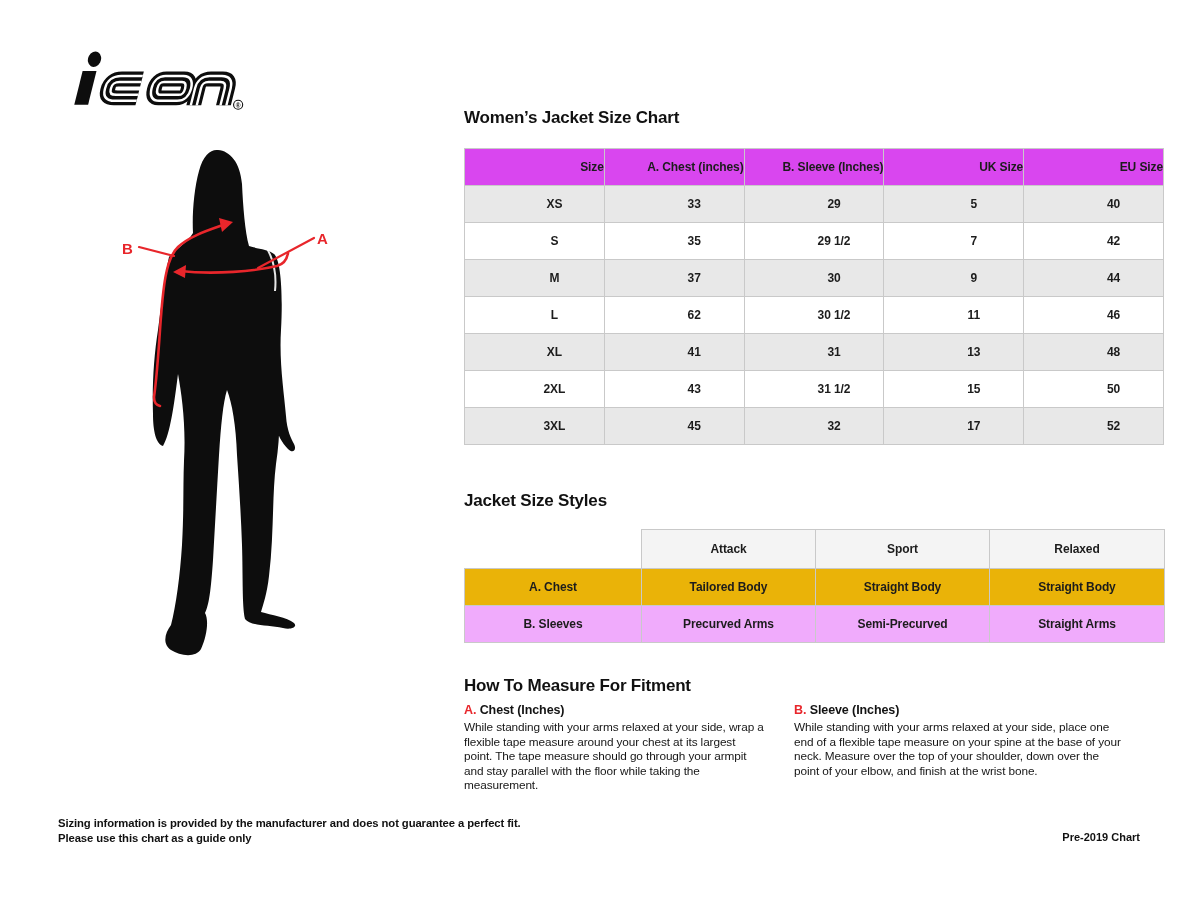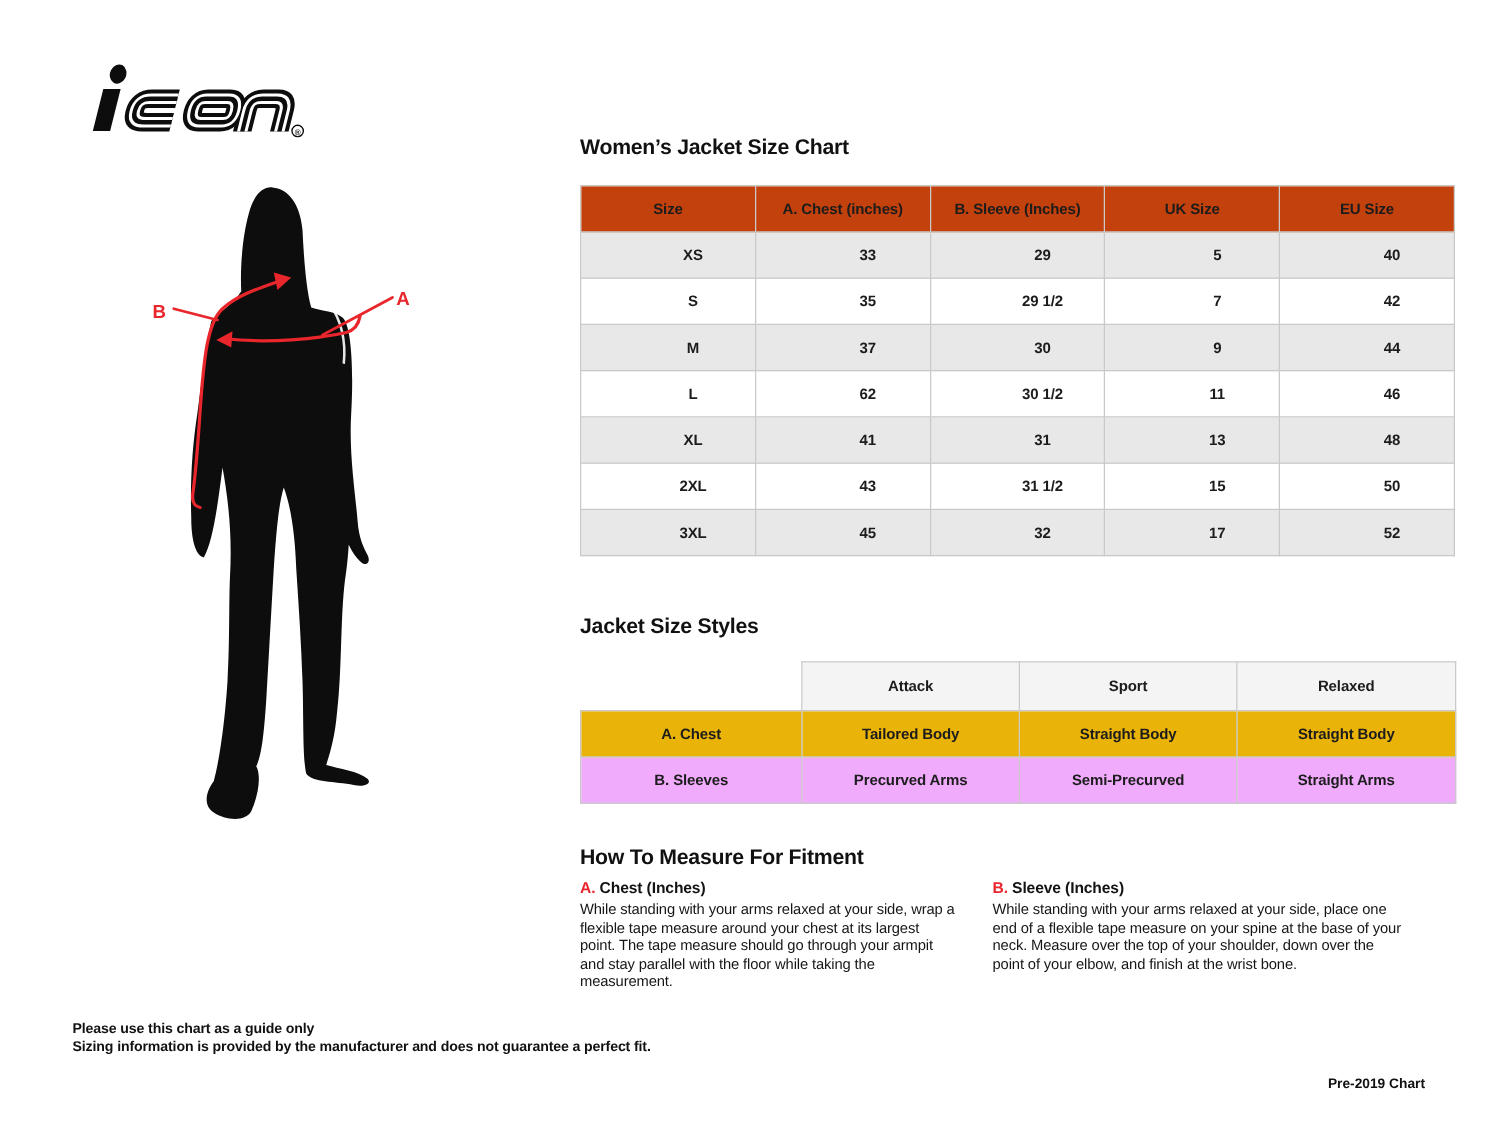--- a/index.html
+++ b/index.html
@@ -15,40 +15,40 @@
   .main-col { position:absolute; left:464px; top:100px; width:700px; }
   .section-title { font-size:17px; line-height:20px; font-weight:700; letter-spacing:-0.2px; color:#111; margin:0; }
   .t1 { margin-top:8px; }
   .t2 { margin-top:46px; }
   .t3 { margin-top:33px; }
 
   table { border-collapse:collapse; table-layout:fixed; width:700px; }
   td, th { border:1px solid #c9c9c9; text-align:center; vertical-align:middle;
            font-size:12px; font-weight:700; color:#1c1c1c; padding:0; letter-spacing:-0.1px; }
   .size-table { margin-top:20px; }
-  .size-table th { height:36px; background:#c2410c; }
+  .size-table th { height:36px; background:#d946ef;text-align:right; }
   .size-table td { height:36px;padding-left:40px; }
   .size-table tbody tr:nth-child(odd) { background:#e8e8e8; }
 
   .styles-table { margin-top:18px; }
   .styles-table td { height:36px; }
   .styles-table .header-row td { height:38px; background:#f4f4f4; }
   .styles-table td.blank { border:none; background:transparent; }
   .styles-table .row-a td { background:#eab308; }
   .styles-table .row-b td { background:#f0abfc; }
 
   .measure-cols { display:flex; margin-top:7px; }
   .measure-col.col-a { width:300px; }
   .measure-col.col-b { width:330px; margin-left:30px; }
   .measure-head { font-size:12.5px; font-weight:700; color:#131313; letter-spacing:-0.1px; }
   .measure-head .red { color:#e8262b; }
   .measure-body { margin:3px 0 0 0; font-size:11.8px; line-height:14.5px; font-weight:400; color:#161616; letter-spacing:-0.1px; }
 
   .footnote { position:absolute; left:58px; top:816px; font-size:11.3px; line-height:15px; font-weight:700; color:#111; letter-spacing:-0.1px; }
-  .corner-note { position:absolute; right:60px; top:861px; font-size:11px; font-weight:700; color:#111; }
+  .corner-note { position:absolute; right:60px; top:831px; font-size:11px; font-weight:700; color:#111; }
 </style>
 </head>
 <body>
 
 <div class="page">
 
   <svg class="logo" viewBox="0 0 180 62" aria-hidden="true">
     <g transform="translate(15,0) skewX(-14)" fill="none" stroke="none">
       <ellipse cx="10" cy="9" rx="6.5" ry="8" transform="rotate(-24 10 9)" fill="#0d0d0d"></ellipse>
       <path d="M1,21 H15 V55 H1 Z" fill="#0d0d0d"></path>
@@ -228,19 +228,19 @@
       </div>
       <div class="measure-col col-b">
         <div class="measure-head"><span class="red">B.</span><span> Sleeve (Inches)</span></div>
         <p class="measure-body">While standing with your arms relaxed at your side, place one end of a flexible tape measure on your spine at the base of your neck. Measure over the top of your shoulder, down over the point of your elbow, and finish at the wrist bone.</p>
       </div>
     </div>
 
   </div>
 
   <div class="footnote">
+    <div>Sizing information is provided by the manufacturer and does not guarantee a perfect fit.</div>
     <div>Please use this chart as a guide only</div>
-    <div>Sizing information is provided by the manufacturer and does not guarantee a perfect fit.</div>
   </div>
 
   <div class="corner-note">Pre-2019 Chart</div>
 
 </div>
 
 </body></html>

